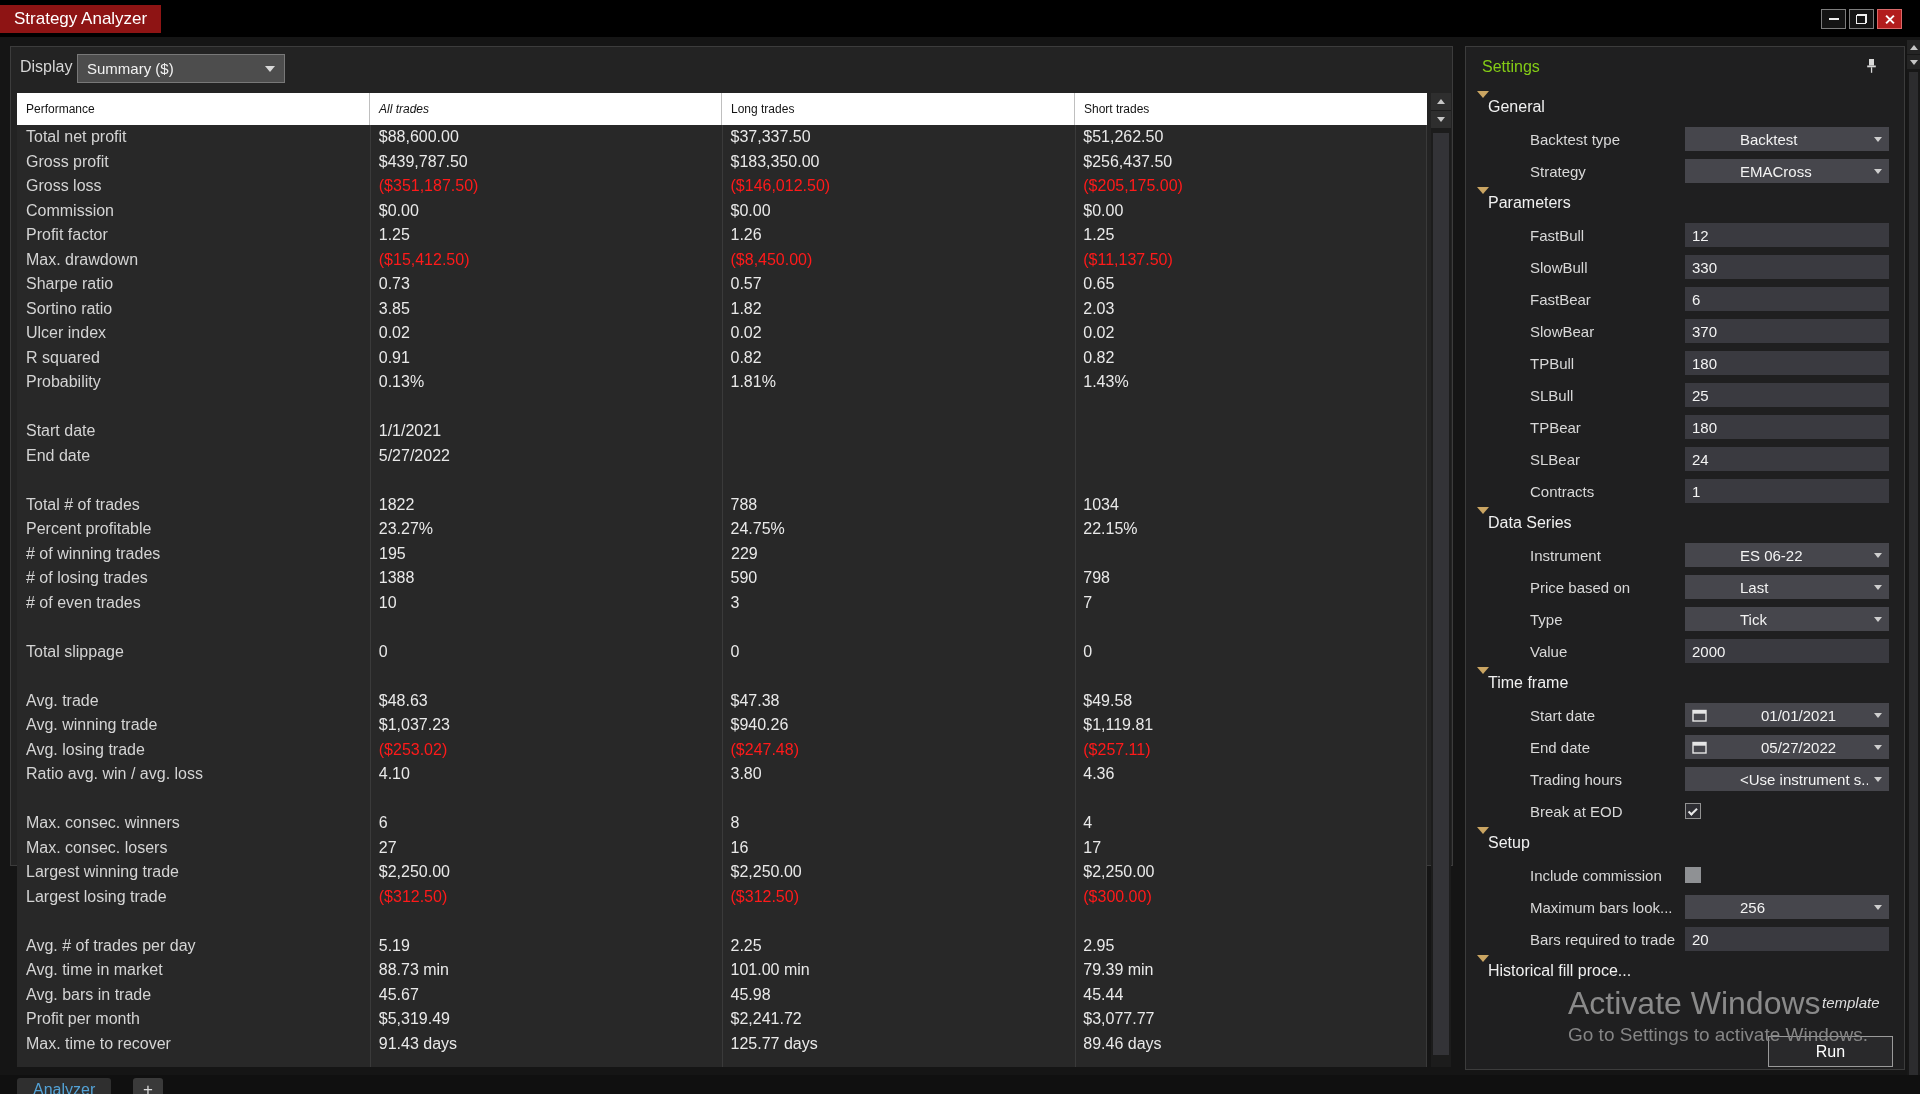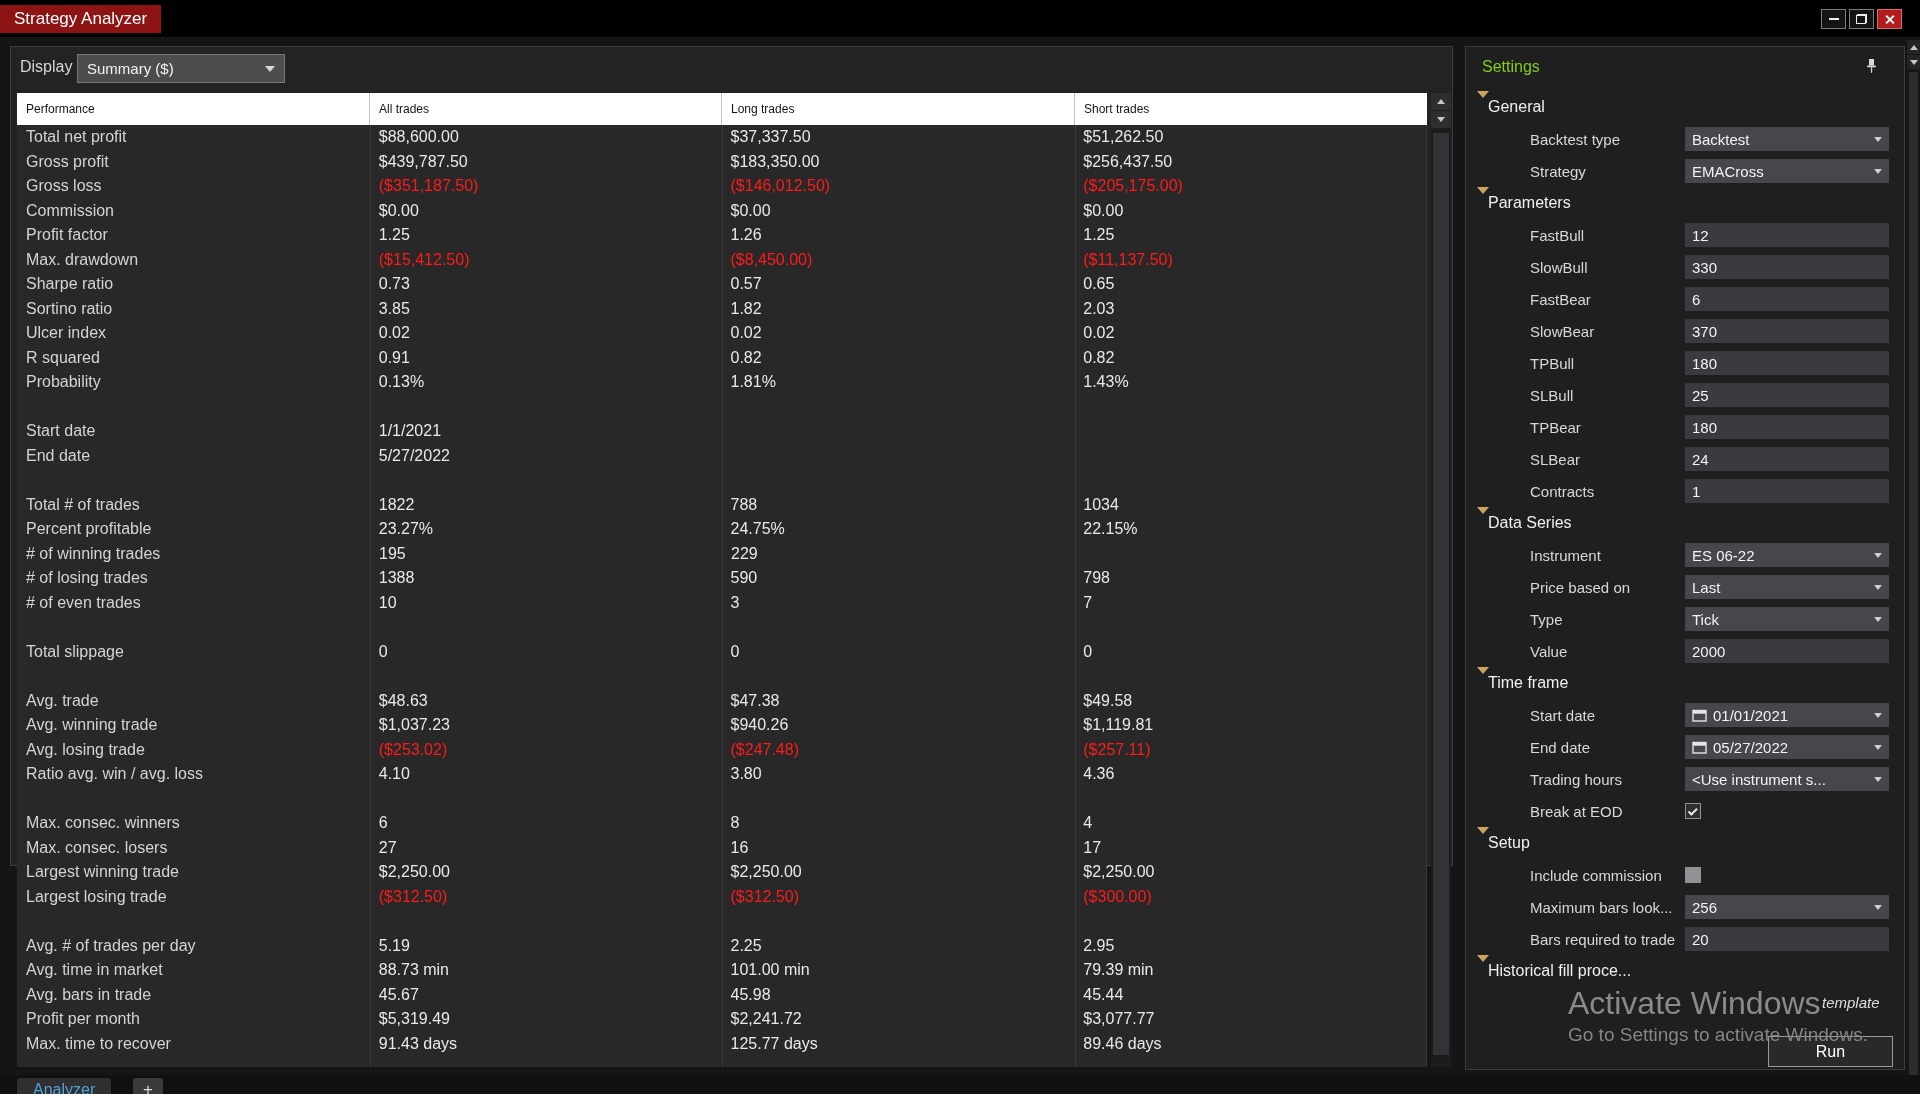--- a/index.html
+++ b/index.html
@@ -34,21 +34,21 @@
   .display-combo .val { flex:1; }
   .chev { width:0; height:0; border-left:5px solid transparent; border-right:5px solid transparent;
           border-top:6px solid #d9d9d9; }
   .chev-sm { width:0; height:0; border-left:4px solid transparent; border-right:4px solid transparent;
              border-top:5px solid #cfcfcf; margin-left:6px; flex:none; }
 
   .perf-header { position:absolute; left:6px; top:46px; width:1410px; height:32px;
                  background:#ffffff; display:flex; }
   .th { font-size:12px; color:#141414; padding-left:9px; display:flex; align-items:center;
         border-right:1px solid #bfbfbf; }
-  .th:nth-child(1){ width:353px; } .th:nth-child(2){ width:352px; }
+  .th:nth-child(1){ width:353px; } .th:nth-child(2){ width:352px;font-style:italic; }
   .th:nth-child(3){ width:353px; } .th:nth-child(4){ width:352px; border-right:none; }
 
   .perf-body { position:absolute; left:6px; top:78px; width:1410px; height:942px;
                background:#282828; border-right:1px solid #3a3a3a; }
   .col-sep { position:absolute; top:0; bottom:0; width:1px; background:#3a3a3a; }
   .trow { display:flex; height:24.5px; }
   .td { font-size:16px; color:#e9e9e9; padding-left:9px; display:flex; align-items:center;
         overflow:hidden; white-space:nowrap; }
   .td.label { color:#d4d4d4; }
   .td.neg { color:#ff1a1a; }
@@ -75,21 +75,21 @@
   .sec-label { margin-left:11px; font-size:16px; color:#f0f0f0; }
 
   .prop-row { position:relative; height:32px; }
   .prop-label { position:absolute; left:64px; top:0; width:152px; height:32px; display:flex;
                 align-items:center; font-size:15px; color:#d8d8d8; white-space:nowrap; overflow:hidden; }
   .ctl { position:absolute; left:219px; top:4px; width:204px; height:24px; font-size:15px;
          color:#f3f3f3; display:flex; align-items:center; }
   input.ctl { background:#3a3a40; border:none; outline:none; padding:0 7px;
               font-family:"Liberation Sans", sans-serif; }
   .ctl.dropdown { background:#46464c; padding:0 7px; }
-  .ctl.dropdown .val { flex:1; overflow:hidden; white-space:nowrap; }
+  .ctl.dropdown .val { flex:1; overflow:hidden; white-space:nowrap;margin-left:48px; }
   .cal-icon { display:flex; margin-right:6px; flex:none; }
   .checkbox { position:absolute; left:219px; top:8px; width:16px; height:16px; }
   .checkbox.checked { background:#2e2e33; border:1px solid #929292; display:flex;
                       align-items:center; justify-content:center; }
   .checkbox.unchecked { background:#8f9194; }
   .checkmark { width:9px; height:5px; border-left:2px solid #e9e9e9; border-bottom:2px solid #e9e9e9;
                transform:rotate(-45deg) translateY(-1px); }
 
   .wm1 { position:absolute; left:102px; top:938px; font-size:32px; font-weight:300; color:#8a8a8a; z-index:5; }
   .wm2 { position:absolute; left:102px; top:977px; font-size:19px; color:#858585; z-index:5; }

